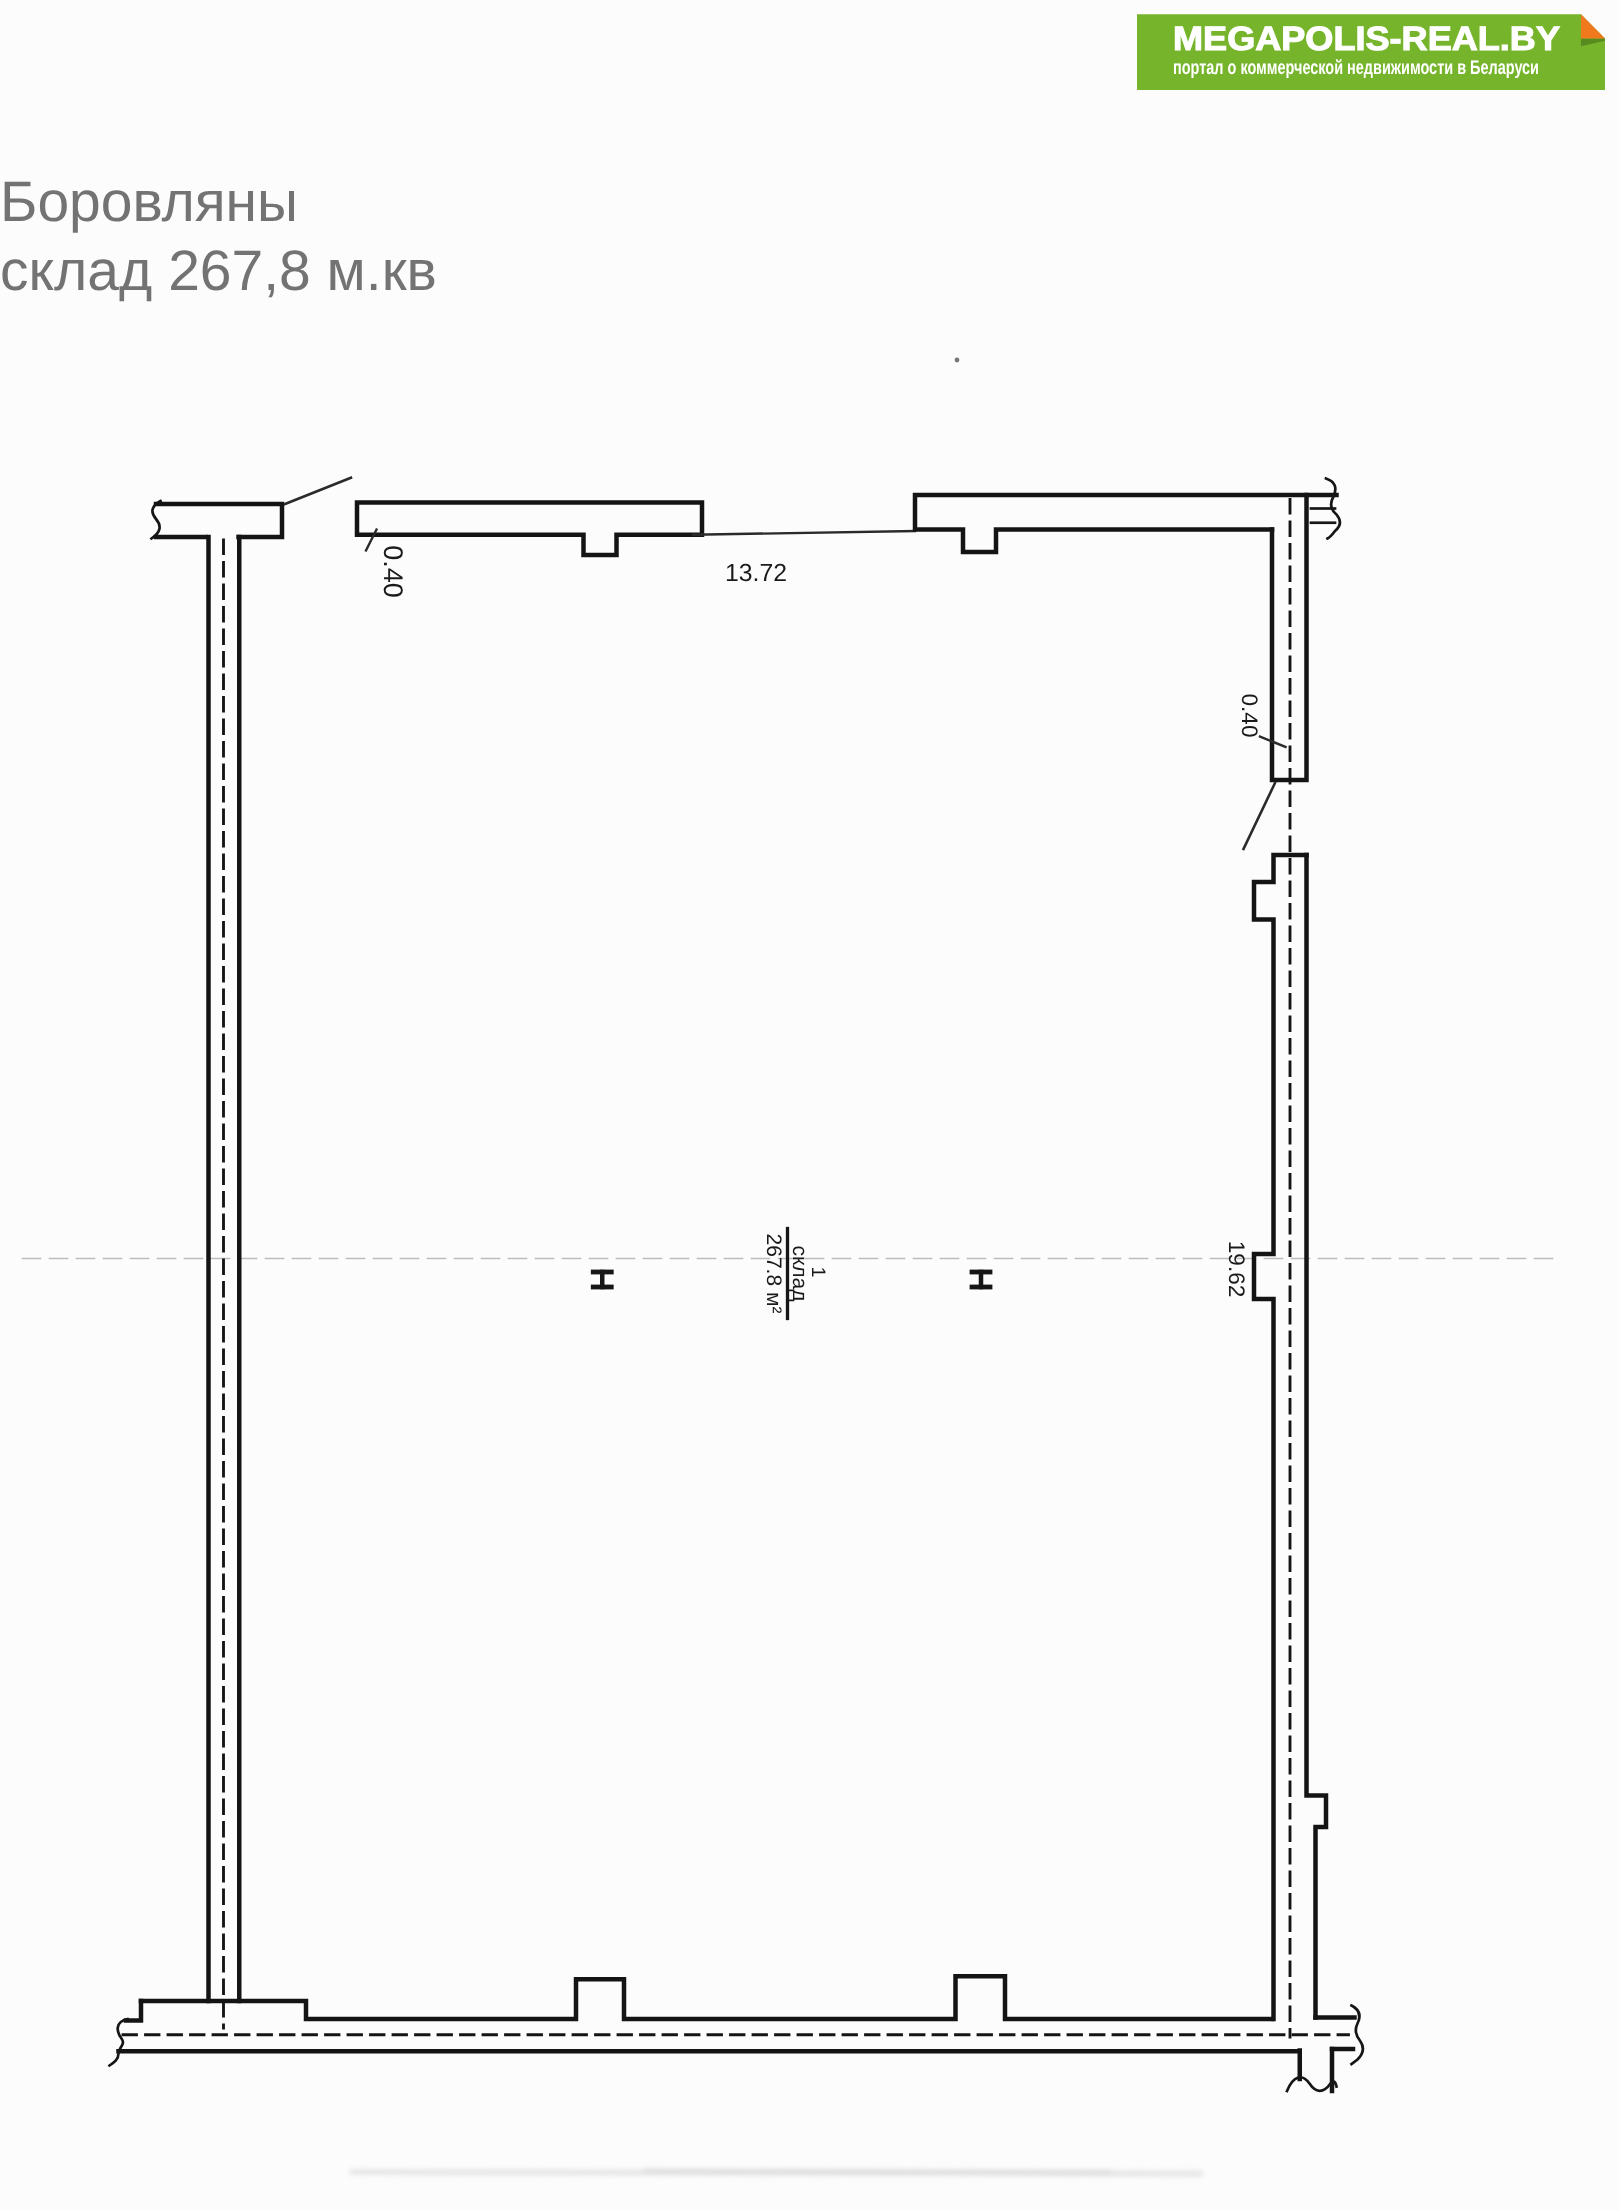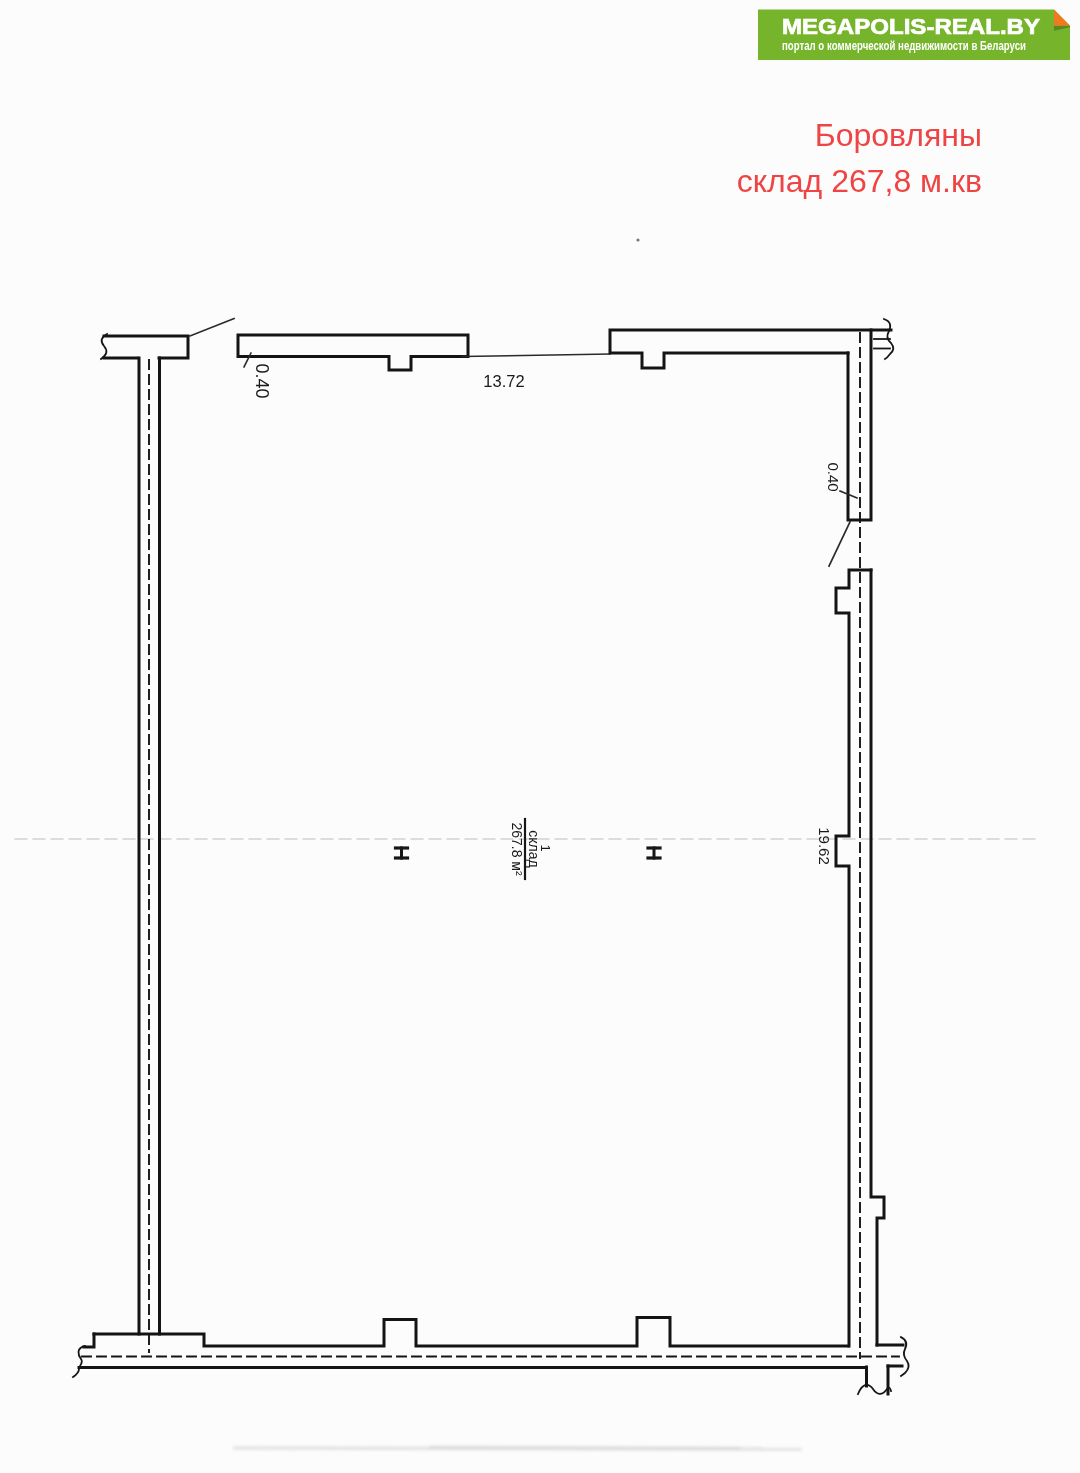--- a/index.html
+++ b/index.html
@@ -1,17 +1,17 @@
 <!DOCTYPE html>
 <html><head>
 <meta charset="utf-8">
 <style>
   html,body{margin:0;padding:0}
   body{width:1080px;height:1473px;background:#fcfcfc;font-family:"Liberation Sans",sans-serif;position:relative;overflow:hidden}
-  .title{position:absolute;left:0;top:112px;width:982px;text-align:right;color:#ef4444;font-size:32px;line-height:46px;font-weight:normal}
+  .title{position:absolute;left:0;top:112px;width:982px;text-align:left;color:#737373;font-size:38px;line-height:46px;font-weight:normal}
 </style>
 </head>
 <body>
 
 <div class="title">Боровляны<br>склад 267,8 м.кв</div>
 
 <svg style="position:absolute;left:755px;top:7px" width="322" height="58" viewBox="0 0 322 58">
 
   <polygon points="3,2.5 299,2.5 315,18.7 315,53 3,53" fill="#76b52b"></polygon>
 

